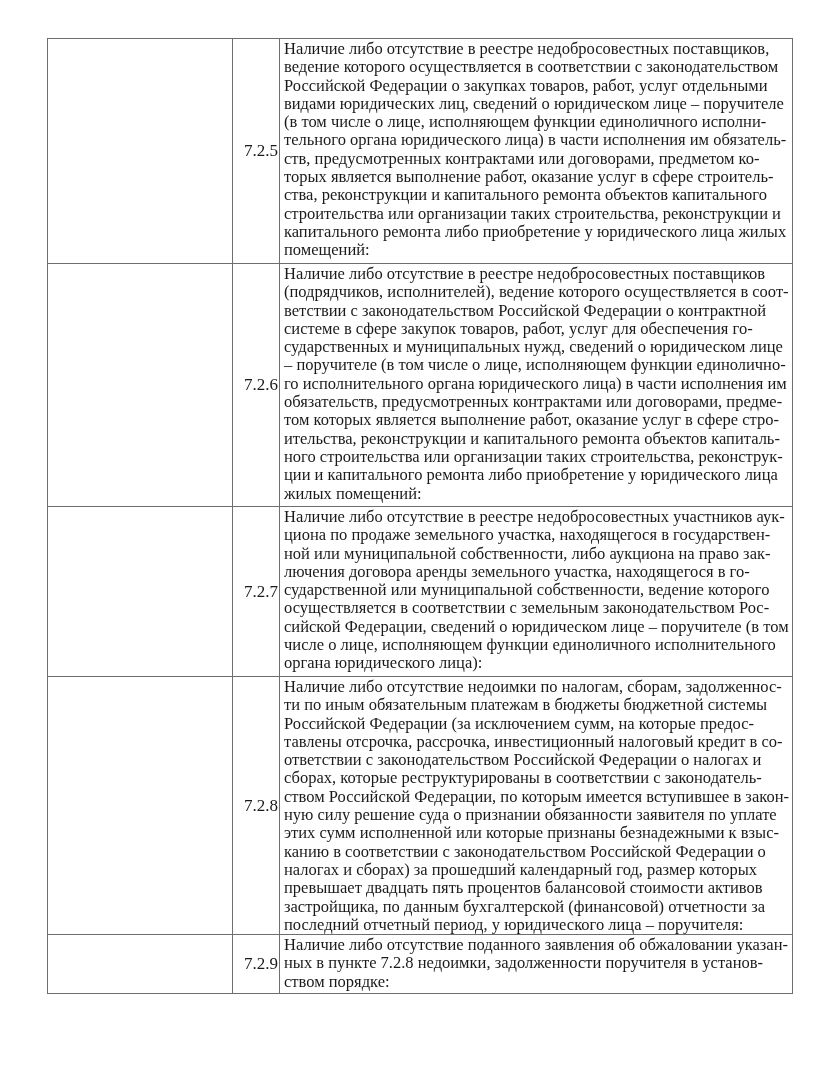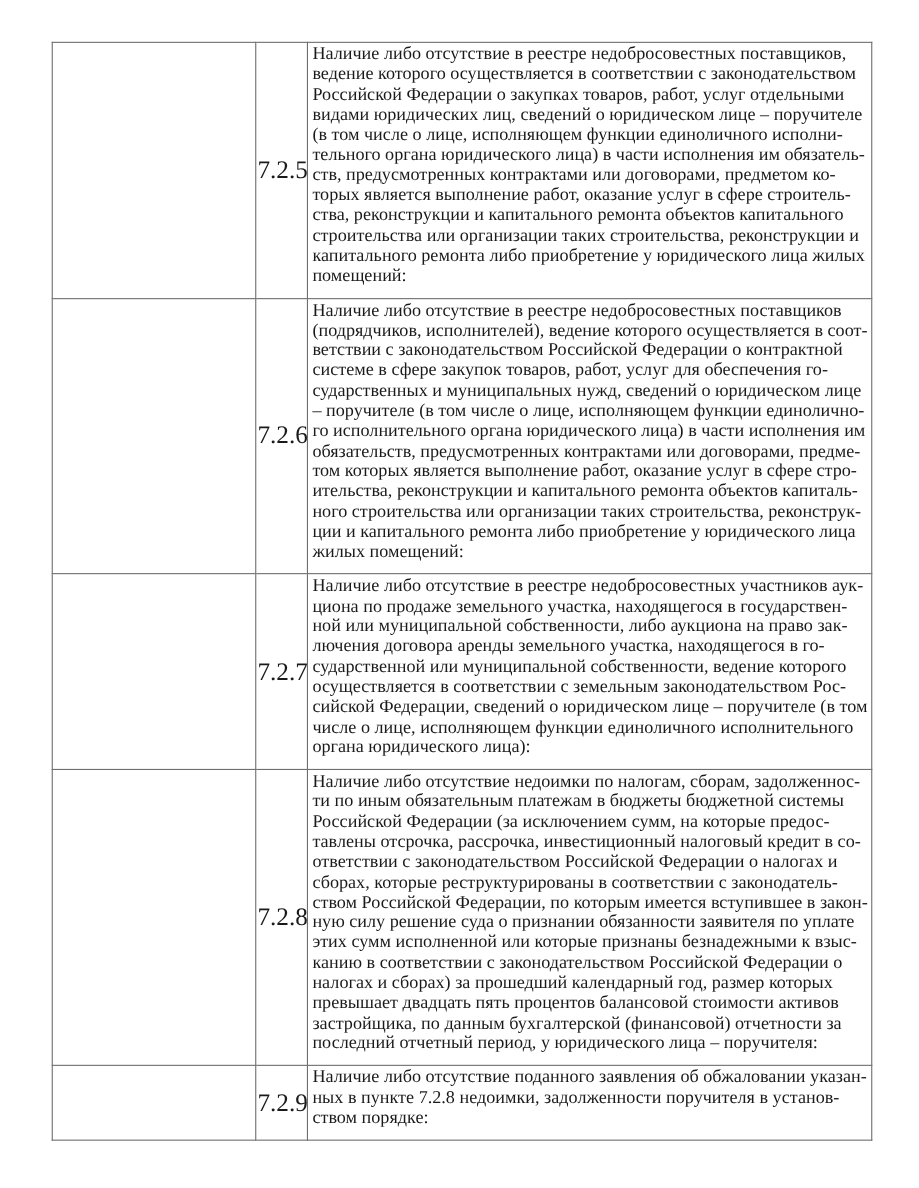--- a/index.html
+++ b/index.html
@@ -31,28 +31,28 @@
   col.c-num   { width: 47px;  }
   col.c-text  { width: 513px; }
 
   .cell-text {
     font-family: "Liberation Serif", serif;
     font-size: 16.5px;
     line-height: 18.3px;
     color: #1a1a1a;
     white-space: pre-line;
     text-align: left;
-    padding: 1px 2px 11px 4px;
+    padding: 1px 2px 0 4px;
     margin-top: 32px;
   }
   .cell-num {
     font-family: "Liberation Serif", serif;
-    font-size: 23px;
+    font-size: 17px;
     color: #1a1a1a;
-    text-align: left;
+    text-align: right;
     vertical-align: middle !important;
     padding: 0 1px;
   }
   .cell-empty {
     background: #ffffff;
   }
   tr.r1 { height: 225px; }
   tr.r2 { height: 243px; }
   tr.r3 { height: 170px; }
   tr.r4 { height: 257px; }

